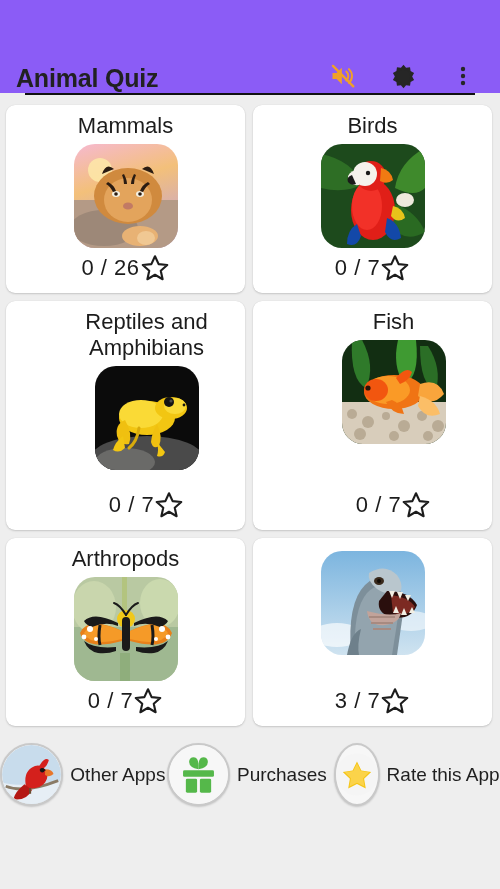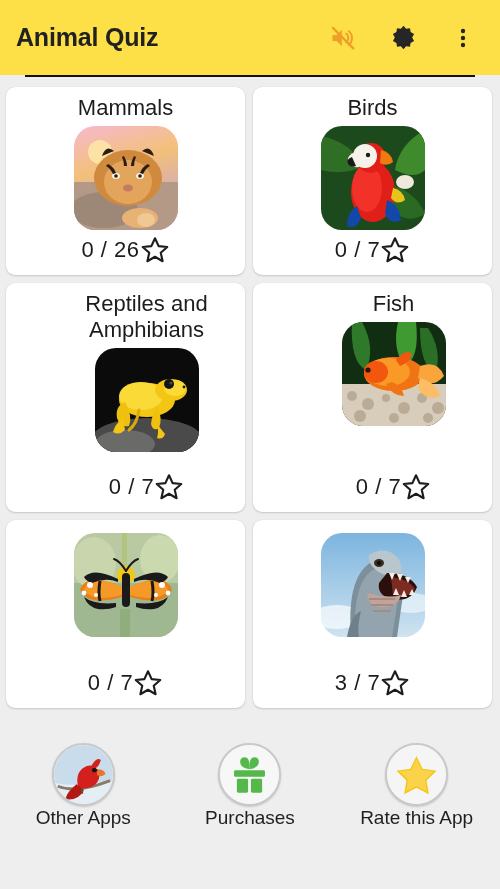--- a/index.html
+++ b/index.html
@@ -12,25 +12,25 @@
 
   body {
     background: #eeeeee;
     font-family: "Liberation Sans", sans-serif;
     color: #222222;
     -webkit-font-smoothing: antialiased;
   }
 
   
   #app-header {
-    height: 75px;
-    display: flex;
-    align-items: center;
+    height: 93px;
+    display: flex;
+    align-items: flex-end;
     padding: 0 16px 0 16px;
-    background: #fde047;
+    background: #8b5cf6;
   }
 
   #app-title {
     font-size: 25px;
     font-weight: bold;
     letter-spacing: -0.2px;
     color: #212121;
     flex: 1 1 auto;
     white-space: nowrap;
   }
@@ -136,23 +136,22 @@
     background: #eeeeee;
     display: flex;
     align-items: flex-start;
     justify-content: space-around;
     padding-top: 14px;
   }
 
   .bottom-item {
     width: 166px;
     display: flex;
-    flex-direction: column;
-    align-items: center;
-    gap: 1px;
+    align-items: center;
+    gap: 7px;
     cursor: pointer;
   }
 
   .bottom-circle {
     width: 63px;
     height: 63px;
     border-radius: 50%;
     overflow: hidden;
     border: 2px solid #c9c9c9;
     background: #f7f7f7;
@@ -345,20 +344,21 @@
     </div>
     <div class="card-score-row">
       <span class="score-text">0 / 7</span>
       <svg class="star-outline" viewBox="0 0 24 24">
         <path d="M12 2.6l2.9 6.3 6.9.7-5.2 4.6 1.5 6.8L12 17.4 5.9 21l1.5-6.8L2.2 9.6l6.9-.7z" fill="none" stroke="#1c1c1c" stroke-width="1.7" stroke-linejoin="round"></path>
       </svg>
     </div>
   </div>
 
   <div class="category-card card-row-short">
+    <div class="card-title">Arthropods</div>
     <div class="card-thumb">
       <svg viewBox="0 0 104 104">
         <rect width="104" height="104" fill="#b9c9a2"></rect>
         <rect y="50" width="104" height="54" fill="#9fb891"></rect>
         <ellipse cx="20" cy="30" rx="22" ry="26" fill="#c9d6ad"></ellipse>
         <ellipse cx="86" cy="26" rx="20" ry="24" fill="#cad9ae"></ellipse>
         <rect x="48" y="0" width="5" height="40" fill="#b3c47f"></rect>
         <circle cx="52" cy="42" r="9" fill="#f0c819"></circle>
         <path d="M48 54 q-34-16-42 2 6 18 42 8z" fill="#e8801a"></path>
         <path d="M56 54 q34-16 42 2 -6 18-42 8z" fill="#e8801a"></path>

